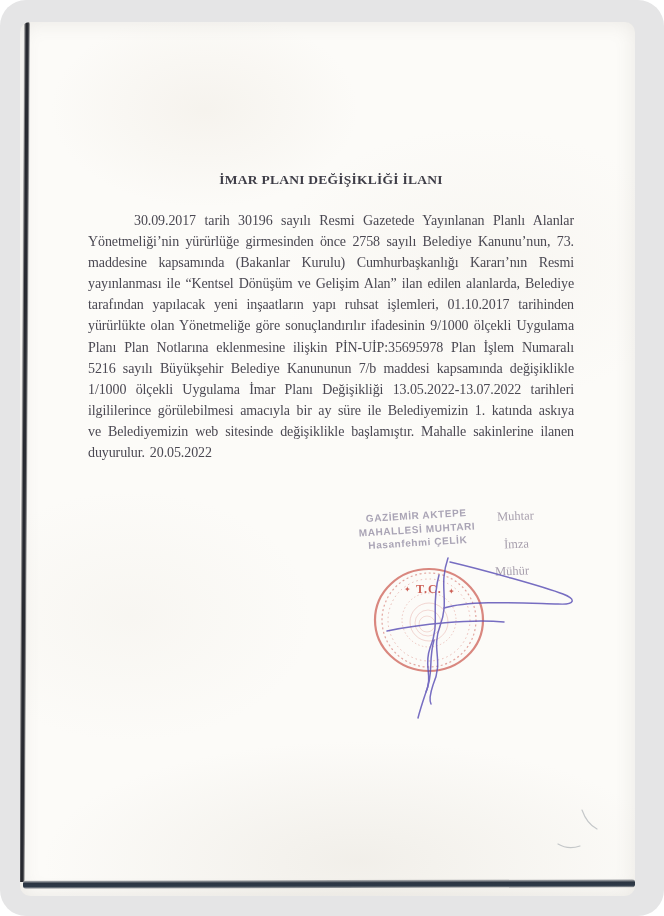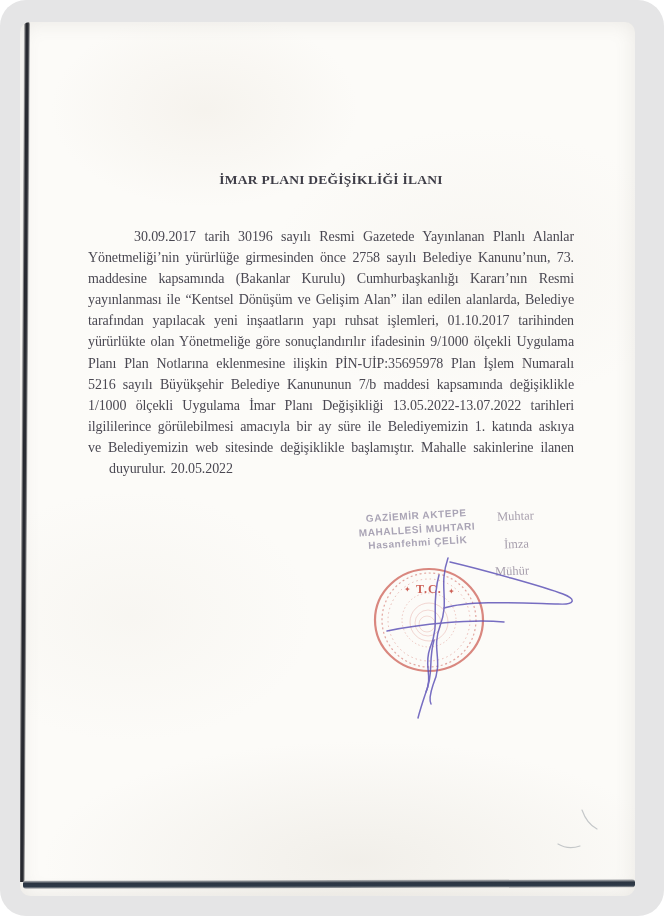--- a/index.html
+++ b/index.html
@@ -44,29 +44,29 @@
   .doc-content {
     position: absolute; left: 68px; top: 150px; width: 486px;
     color: #4a4852;
   }
   .doc-title {
     text-align: center;
     font-weight: bold;
     font-size: 13.5px;
     letter-spacing: 0.25px;
     color: #3e3d47;
-    margin-bottom: 38px;
+    margin-bottom: 22px;
   }
   .body-lines { font-size: 14px; letter-spacing: -0.1px; word-spacing: 1.5px; }
   .line {
     height: 21.1px; line-height: 21.1px; overflow: hidden;
     text-align: justify; text-align-last: justify;
   }
   .line.indent { padding-left: 46px; }
-  .line.last { text-align-last: left; margin-left: 21px; }
+  .line.last { text-align-last: left; }
   
   .official-stamp {
     position: absolute; left: 322px; top: 487px; width: 150px;
     transform: rotate(-3.5deg);
     text-align: center;
     font-family: "Liberation Sans", sans-serif;
     font-weight: bold; font-size: 10px; line-height: 13.5px;
     letter-spacing: 0.6px;
     color: #a39db0; opacity: .92;
   }

